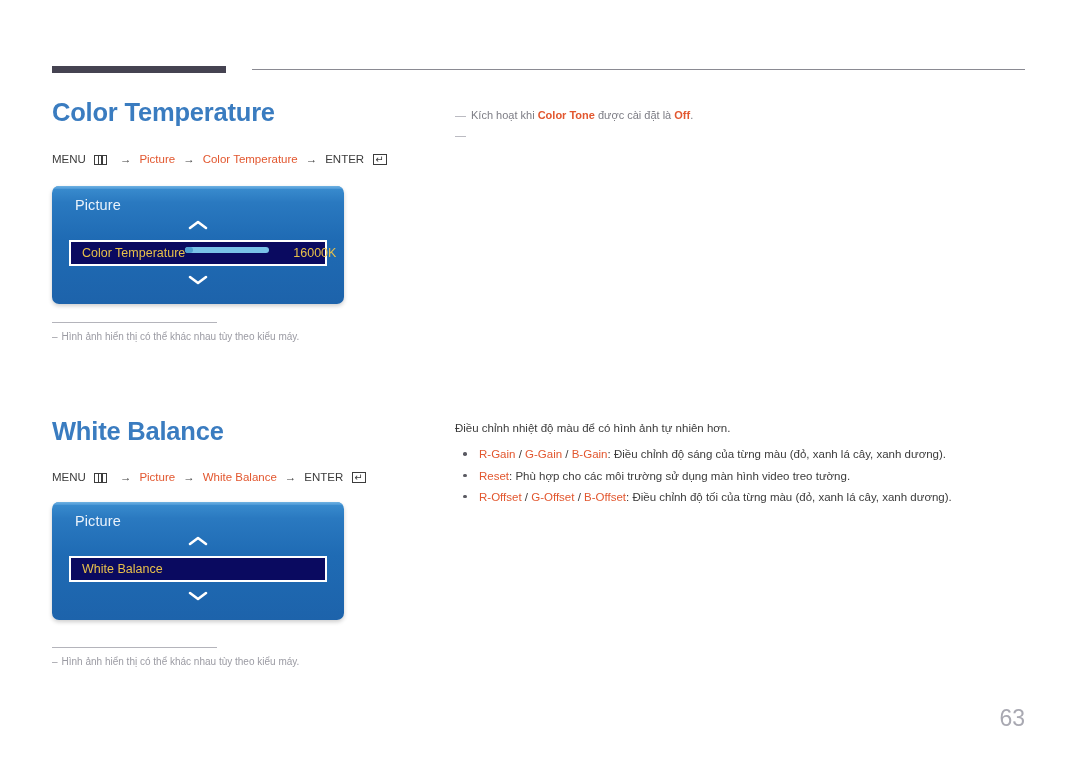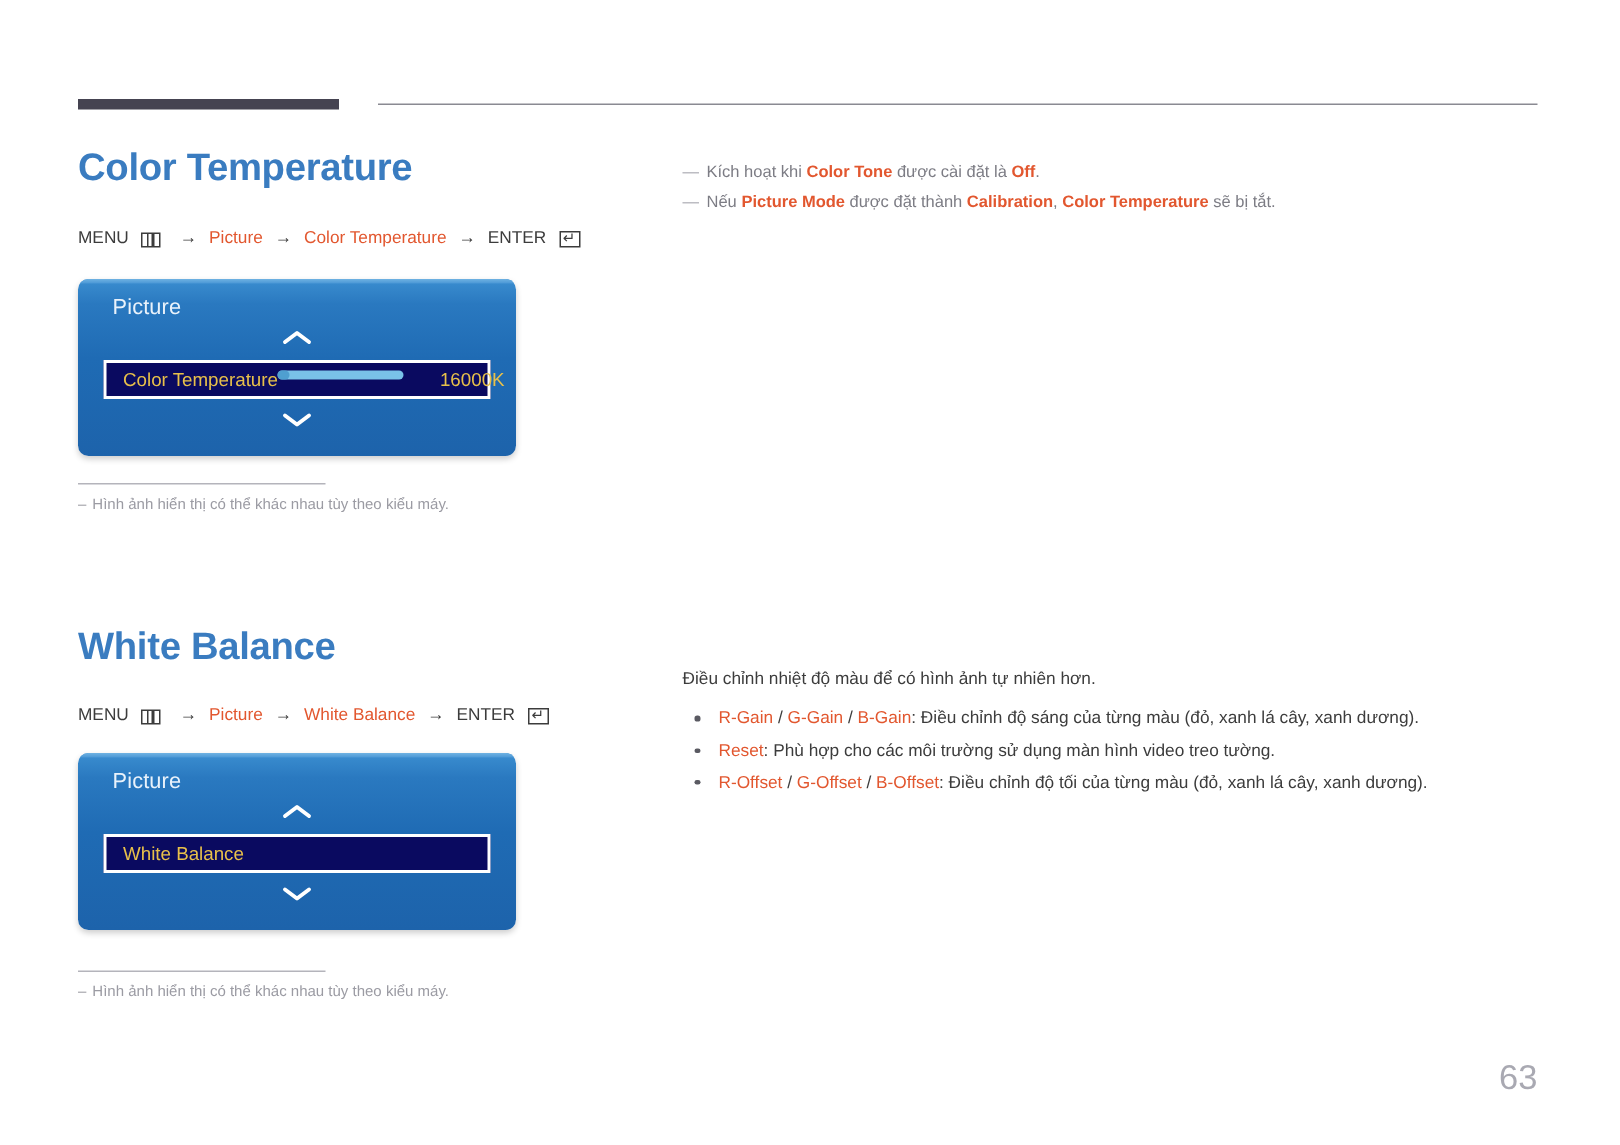--- a/index.html
+++ b/index.html
@@ -320,21 +320,20 @@
   </div>
 </div>
 
 <div class="col-right" style="top:101px;">
   <div class="r-note" style="margin-top:5px;">
     <span class="ndash">—</span>
     <span>Kích hoạt khi <b>Color Tone</b> được cài đặt là <b>Off</b>.</span>
   </div>
   <div class="r-note" style="margin-top:2px;">
     <span class="ndash">—</span>
-    <span>Nếu <b>Picture Mode</b> được đặt thành <b>Calibration</b>, <b>Color Temperature</b> sẽ bị tắt.</span>
   </div>
 </div>
 
 <div class="col-left" style="top:419px;">
   <div class="h1">White Balance</div>
 </div>
 
 <div class="col-left" style="top:472px;">
   <div class="menupath">
     <span class="seg">MENU</span>
@@ -373,21 +372,21 @@
   </div>
 </div>
 
 <div class="col-left" style="top:647px;">
   <div class="fn-rule"></div>
   <div class="fn-text" style="margin-top:9px;">
     <span class="dash">–</span><span>Hình ảnh hiển thị có thể khác nhau tùy theo kiểu máy.</span>
   </div>
 </div>
 
-<div class="col-right" style="top:445px;">
+<div class="col-right" style="top:420px;">
   <div class="r-lead">Điều chỉnh nhiệt độ màu để có hình ảnh tự nhiên hơn.</div>
 
   <div class="r-bullet" style="margin-top:7px;">
     <span class="dot"></span>
     <span><span class="key">R-Gain</span><span class="sep"> / </span><span class="key">G-Gain</span><span class="sep"> / </span><span class="key">B-Gain</span></span>
       <span>: Điều chỉnh độ sáng của từng màu (đỏ, xanh lá cây, xanh dương).</span>
   </div>
 
   <div class="r-bullet">
     <span class="dot"></span>

